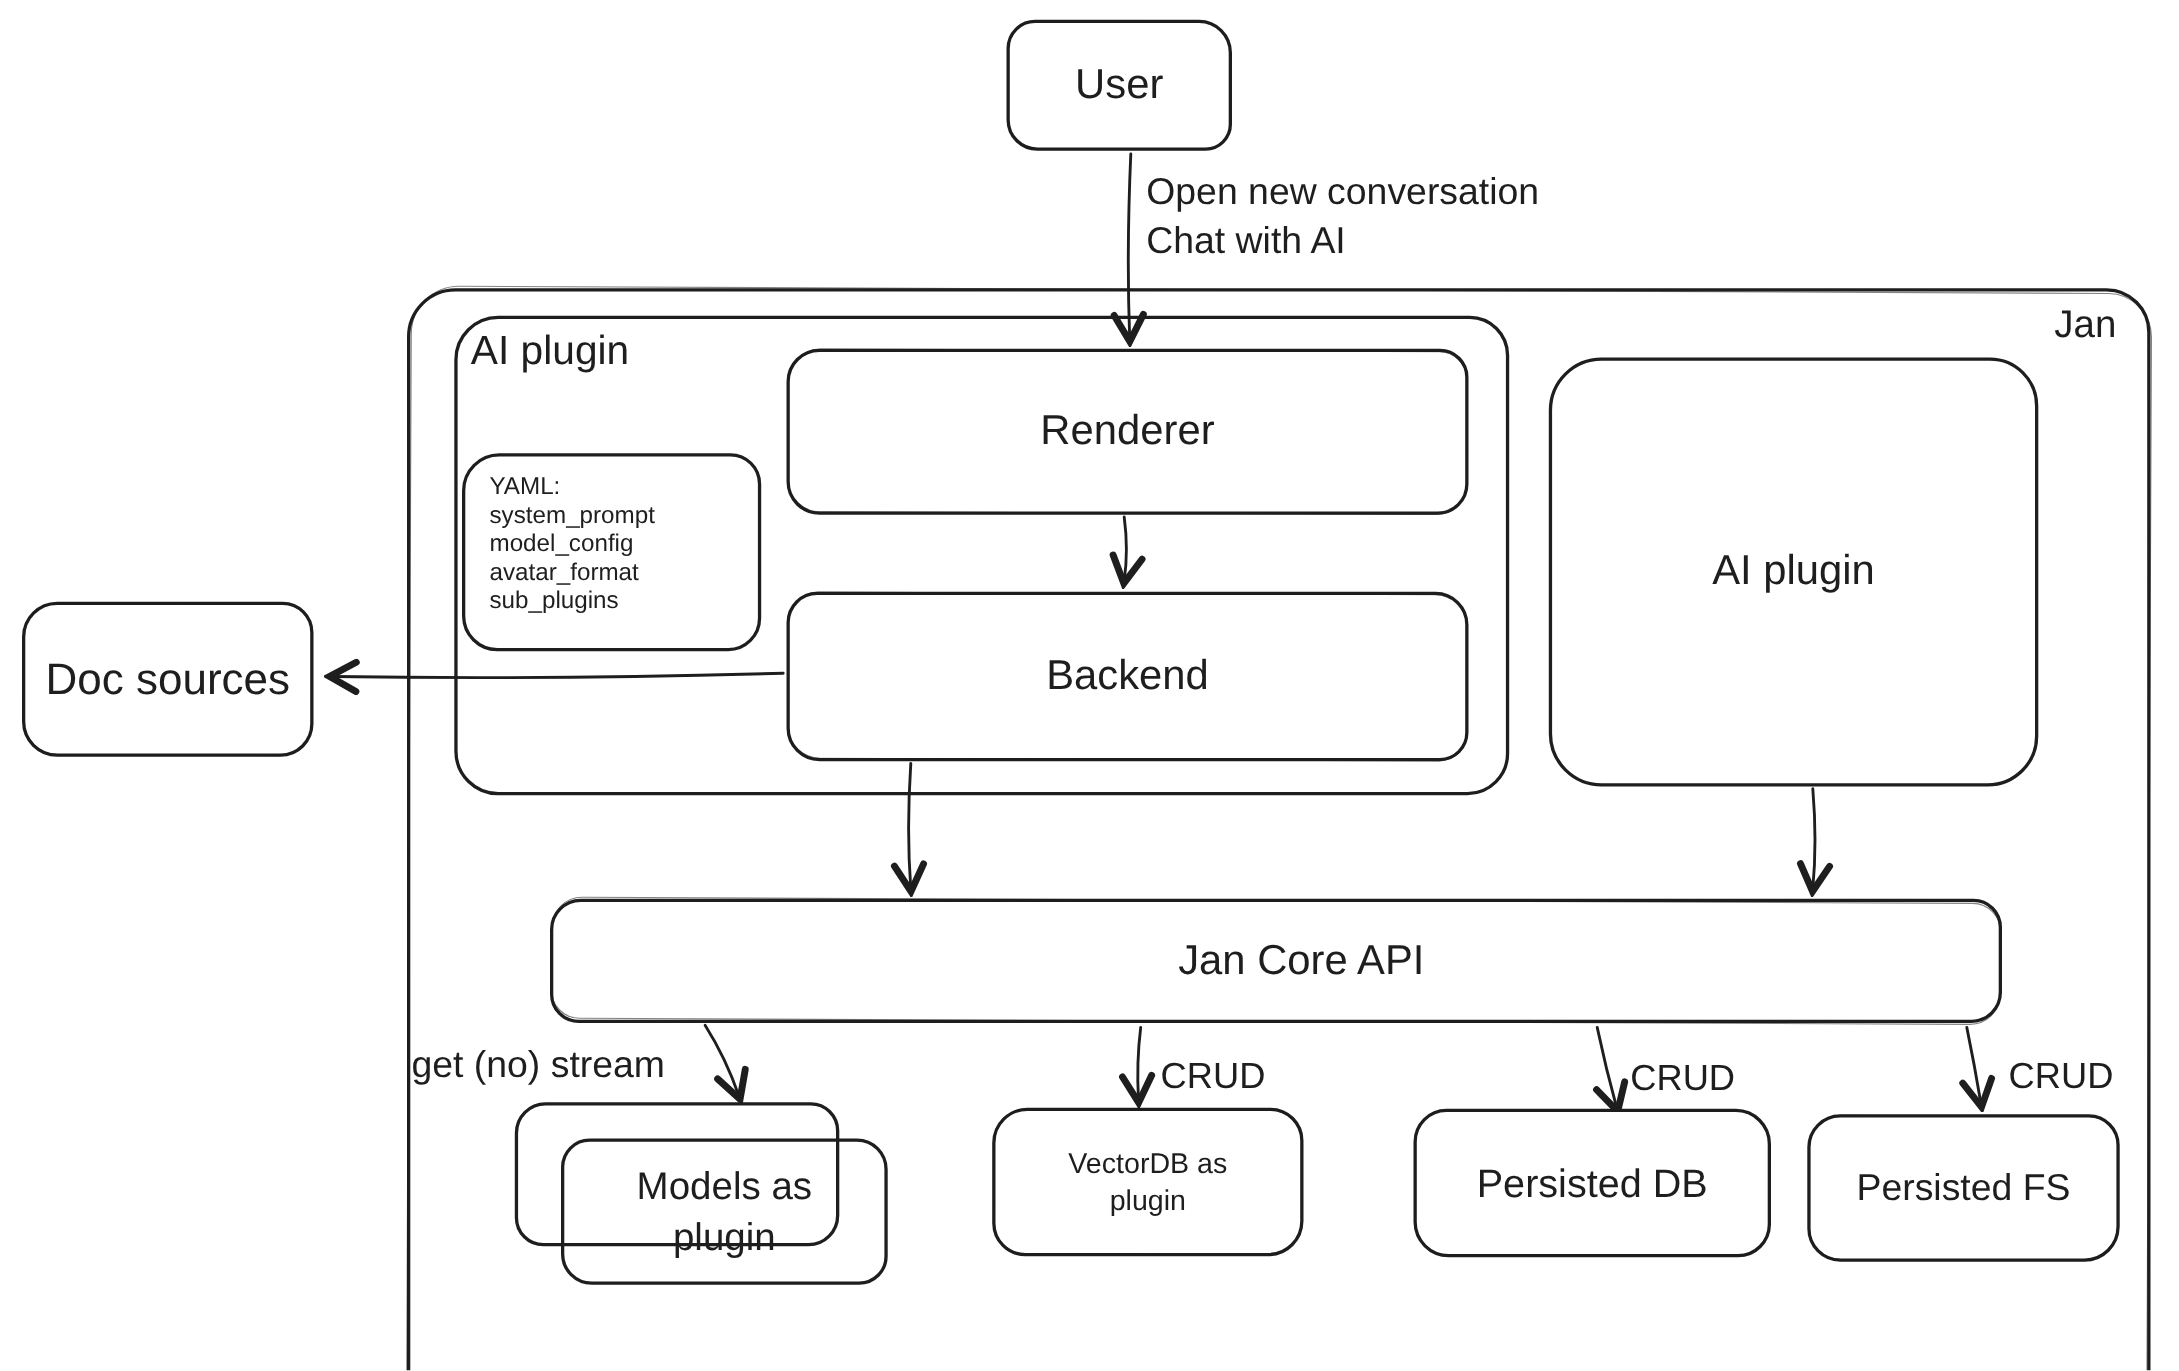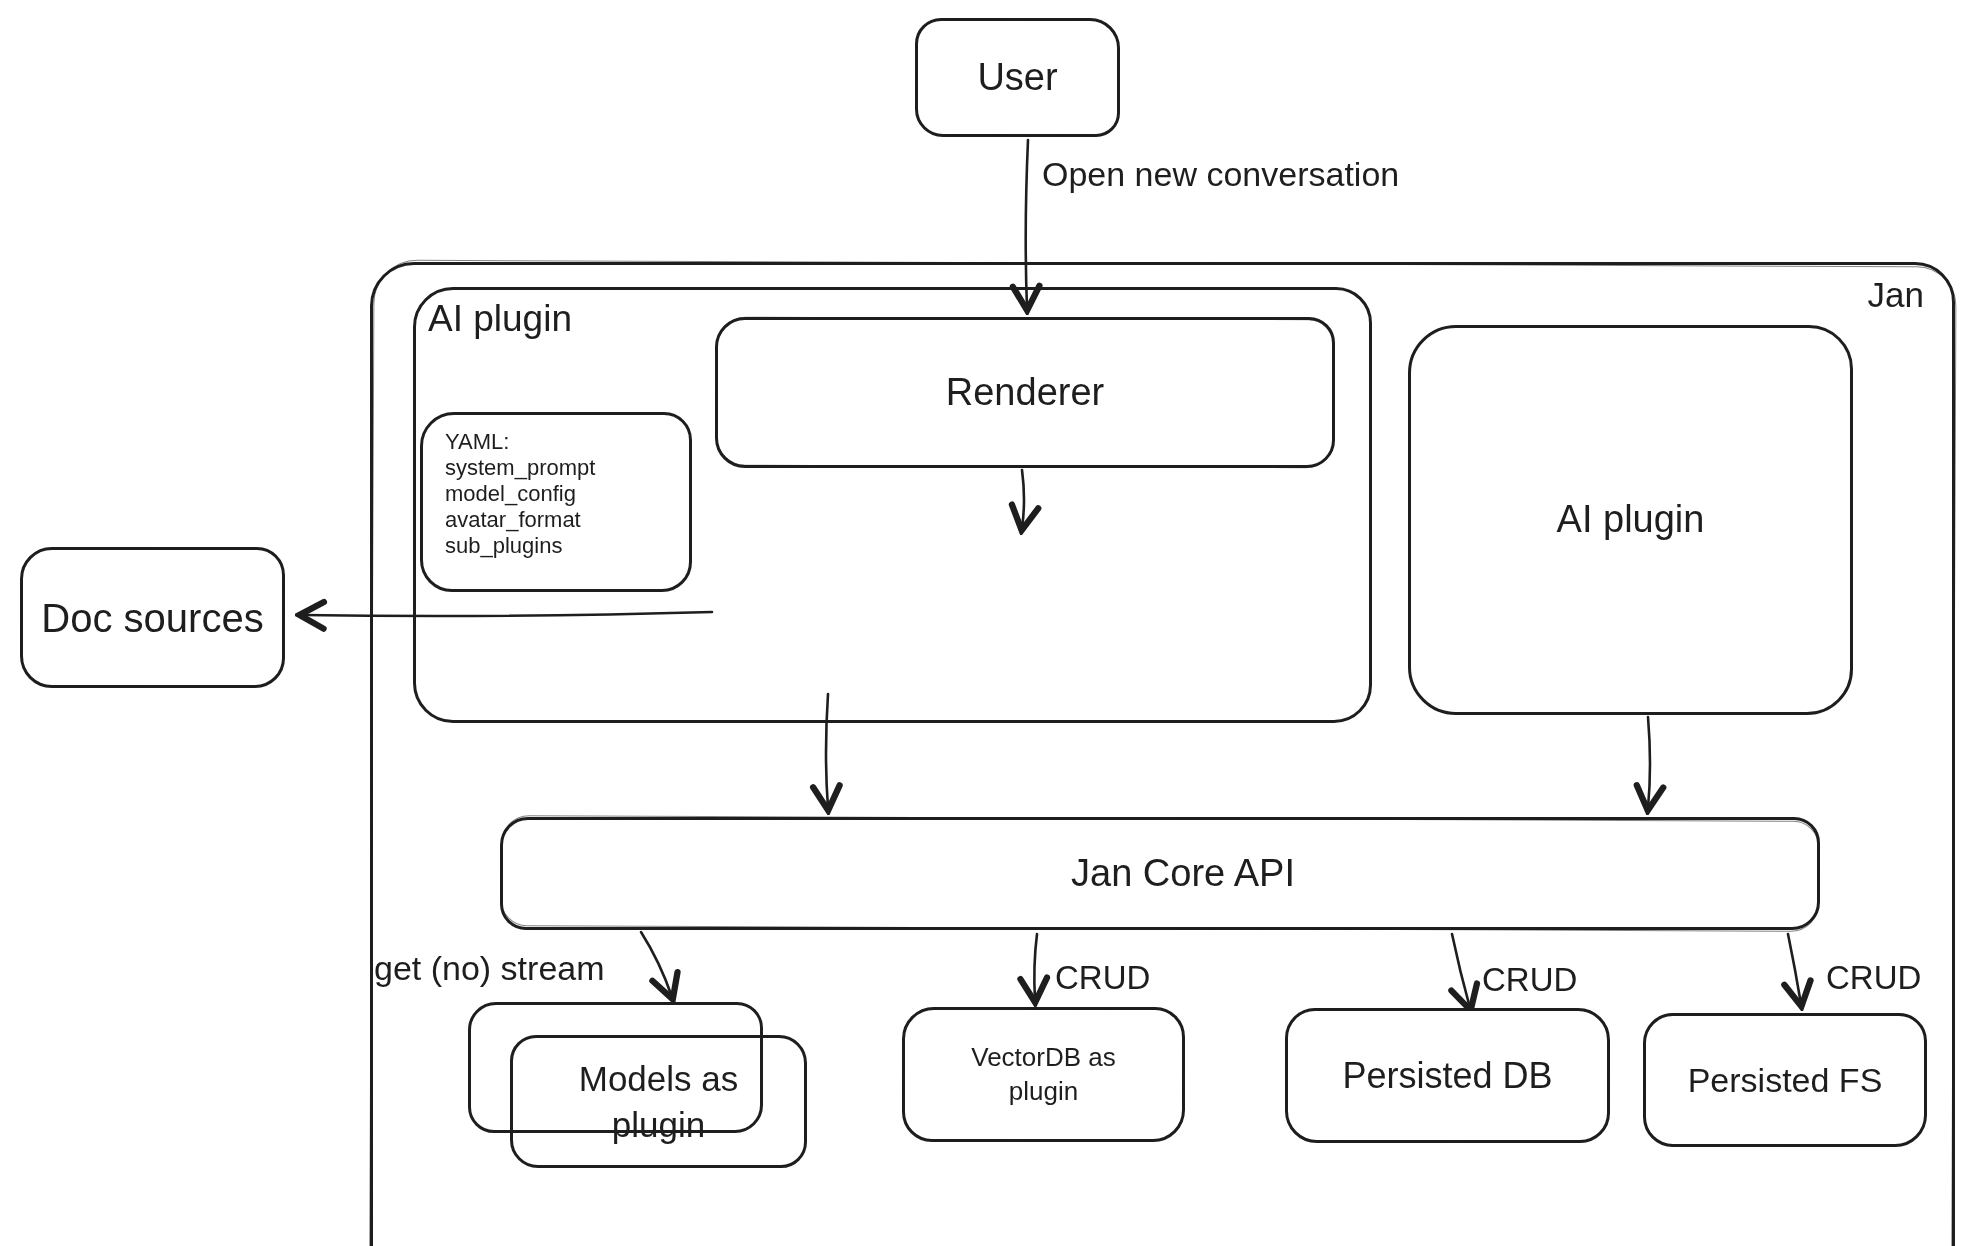--- a/index.html
+++ b/index.html
@@ -79,20 +79,21 @@
     <path d="M 1452 934 Q 1460 972 1470 1008" marker-end="url(#ah)"></path>
     <path d="M 1788 934 Q 1795 968 1801 1004" marker-end="url(#ah)"></path>
   </svg>
 
   <div class="node sketch" style="left:915px;top:18px;width:205px;height:119px;border-radius:26px 30px 24px 28px;">
     <span class="node-label">User</span>
   </div>
 
   <div class="float-label" style="left:1042px;top:152px;">
     <div>Open new conversation</div>
+    <div>Chat with AI</div>
   </div>
 
   <div class="node container-box sketch" style="left:370px;top:262px;width:1585px;height:1176px;border-radius:44px 40px 46px 42px;">
     <span class="corner-label" style="right:28px;top:10px;">Jan</span>
   </div>
 
   <div class="node container-box" style="left:413px;top:287px;width:959px;height:436px;border-radius:40px 36px 38px 40px;">
     <span class="corner-label" style="left:12px;top:8px;font-size:37px;">AI plugin</span>
   </div>
 
@@ -103,20 +104,23 @@
   <div class="node" style="left:420px;top:412px;width:272px;height:180px;border-radius:34px 28px 30px 32px;align-items:flex-start;">
     <div class="yaml-text">
       <div>YAML:</div>
       <div>system_prompt</div>
       <div>model_config</div>
       <div>avatar_format</div>
       <div>sub_plugins</div>
     </div>
   </div>
 
+  <div class="node sketch" style="left:715px;top:538px;width:620px;height:154px;border-radius:28px 30px 26px 30px;">
+    <span class="node-label">Backend</span>
+  </div>
 
   <div class="node" style="left:1408px;top:325px;width:445px;height:390px;border-radius:48px 44px 46px 48px;">
     <span class="node-label">AI plugin</span>
   </div>
 
   <div class="node sketch" style="left:20px;top:547px;width:265px;height:141px;border-radius:32px 28px 30px 32px;">
     <span class="node-label" style="font-size:40px;">Doc sources</span>
   </div>
 
   <div class="node sketch" style="left:500px;top:817px;width:1320px;height:113px;border-radius:28px 26px 28px 26px;padding-left:46px;">

